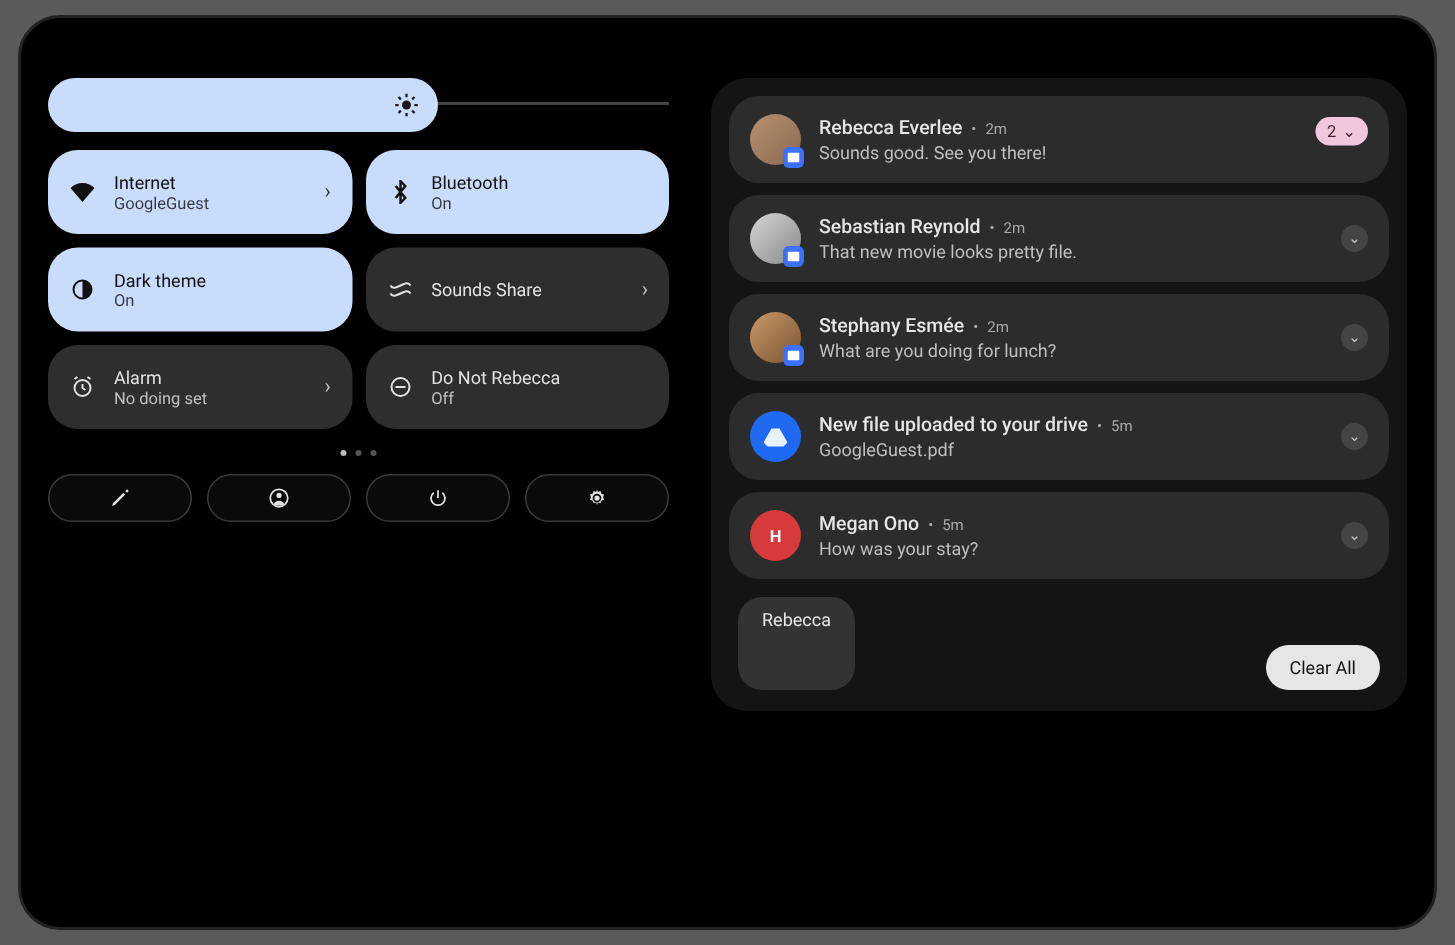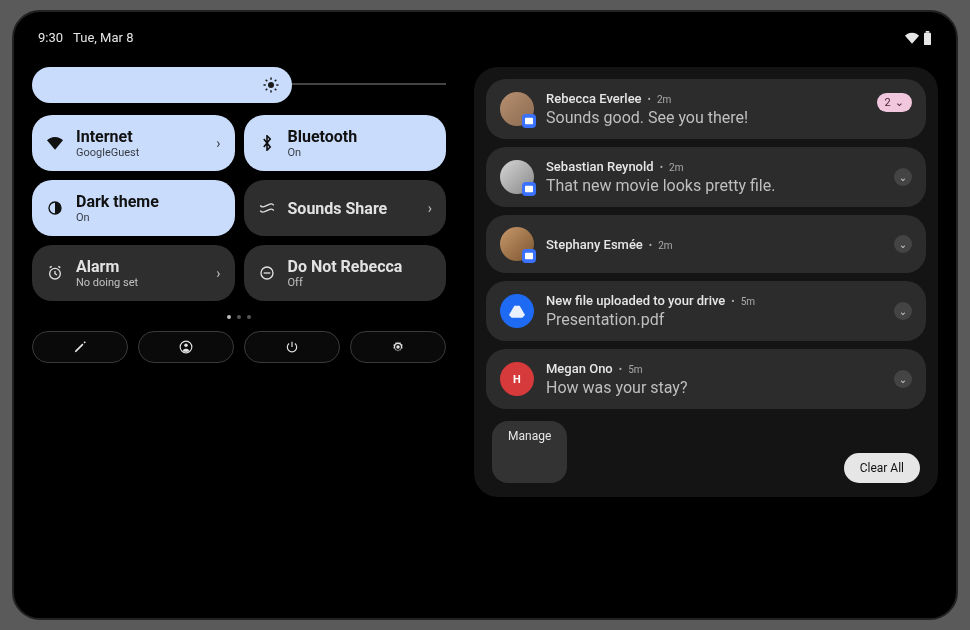--- a/index.html
+++ b/index.html
@@ -22,21 +22,21 @@
   }
   .qs-grid { display: grid; grid-template-columns: 1fr 1fr; gap: 9px; margin-top: 8px; }
   .tile {
     height: 56px; border-radius: 20px; display: flex; align-items: center;
     padding: 0 14px; gap: 12px; cursor: pointer;
   }
   .tile.on { background: #c9dcfb; color: #111; }
   .tile.off { background: #2e2e2e; color: #e2e2e2; }
   .tile-icon { width: 18px; height: 18px; display: flex; align-items: center; justify-content: center; }
   .tile-text { flex: 1; display: flex; flex-direction: column; }
-  .tile-title { font-size: 16px; font-weight: 700; }
+  .tile-title { font-size: 12px; font-weight: 400; }
   .tile-sub { font-size: 11px; opacity: 0.8; }
   .tile-chevron { font-size: 14px; opacity: 0.8; }
   .page-dots { display: flex; gap: 6px; justify-content: center; margin: 14px 0 12px; }
   .dot { width: 4px; height: 4px; border-radius: 50%; background: #555; }
   .dot.active { background: #bbb; }
   .utilrow { display: grid; grid-template-columns: repeat(4,1fr); gap: 10px; }
   .util { height: 32px; border: 1px solid #3a3a3a; background: #0a0a0a; border-radius: 16px; display:flex; align-items:center; justify-content:center; cursor:pointer; }
 
   .notif-panel {
     flex: 1; background: #141414; border-radius: 24px; padding: 12px;
@@ -45,56 +45,37 @@
   .notif {
     background: #2c2c2c; border-radius: 20px; padding: 12px 14px;
     display: flex; align-items: center; gap: 12px; position: relative;
   }
   .notif-avatar { width: 34px; height: 34px; border-radius: 50%; background: #777; position: relative; display:flex; align-items:center; justify-content:center; color:#fff; font-size:16px; }
   .app-badge { position: absolute; bottom: -2px; right: -2px; width: 14px; height: 14px; border-radius: 4px; background: #3a72ff; display:flex; align-items:center; justify-content:center; }
   .notif-body { flex: 1; color: #e6e6e6; }
   .notif-head { display: flex; gap: 6px; align-items: baseline; font-size: 13px; }
   .notif-name { font-weight: 500; }
   .notif-time { font-size: 10px; color: #aaa; }
-  .notif-msg { font-size: 16px; color: #bfbfbf; margin-top: 2px; }
+  .notif-msg { font-size: 12px; color: #bfbfbf; margin-top: 2px; }
   .notif-exp { width: 18px; height: 18px; border-radius: 50%; background: #444; display:flex; align-items:center; justify-content:center; color:#ccc; font-size:10px; cursor:pointer; }
   .count-pill { position: absolute; right: 14px; top: 14px; background: #f1c7de; color: #4a2234; font-size: 11px; padding: 3px 8px; border-radius: 10px; display:flex; gap:4px; align-items:center; }
   .drive-avatar { background: #1f6af2; }
   .hotel-avatar { background: #d63a3a; }
   .notif-actions { display: flex; justify-content: space-between; padding: 4px 6px 2px; }
   .pill-btn { background: #333; color: #e6e6e6; font-size: 12px; padding: 8px 16px; border-radius: 16px; cursor: pointer; }
   .pill-btn.clear { background: #e6e6e6; color: #111; margin-top: 32px; }
 
   svg { display: block; }
 </style>
 </head>
 <body>
 
 <div class="device">
   <div class="screen">
 
-    <div class="statusbar">
-      <div class="sb-left">
-        <span>9:30</span>
-        <span>Tue, Mar 8</span>
-      </div>
-      <div class="sb-right">
-        <span>
-          <svg width="14" height="12" viewBox="0 0 24 20">
-              <path fill="#e6e6e6" d="M12 20L0 6C3 3 7 1 12 1s9 2 12 5L12 20z"></path>
-            </svg>
-        </span>
-        <span>
-          <svg width="9" height="14" viewBox="0 0 10 16">
-              <rect x="1" y="2" width="8" height="14" rx="1" fill="#e6e6e6"></rect>
-              <rect x="3" y="0" width="4" height="2" fill="#e6e6e6"></rect>
-            </svg>
-        </span>
-      </div>
-    </div>
 
     <div class="content">
 
       <div class="qs">
 
         <div class="brightness">
           <div class="brightness-track"></div>
           <div class="brightness-fill">
             <span>
               <svg width="18" height="18" viewBox="0 0 24 24">
@@ -289,41 +270,42 @@
                   <rect width="10" height="8" y="1" rx="1" fill="#fff"></rect>
                 </svg>
             </div>
           </div>
           <div class="notif-body">
             <div class="notif-head">
               <span class="notif-name">Stephany Esmée</span>
               <span class="notif-time">•</span>
               <span class="notif-time">2m</span>
             </div>
+            <div class="notif-msg">What are you doing for lunch?</div>
           </div>
           <div class="notif-exp">
             <span>⌄</span>
           </div>
         </div>
 
         <div class="notif">
           <div class="notif-avatar drive-avatar">
             <span>
               <svg width="16" height="14" viewBox="0 0 24 20">
                   <path fill="#fff" d="M8 2h8l8 14-4 4H4l-4-4L8 2z" opacity="0.9"></path>
                 </svg>
             </span>
           </div>
           <div class="notif-body">
             <div class="notif-head">
               <span class="notif-name">New file uploaded to your drive</span>
               <span class="notif-time">•</span>
               <span class="notif-time">5m</span>
             </div>
-            <div class="notif-msg">Presentation.pdf</div>
+            <div class="notif-msg">GoogleGuest.pdf</div>
           </div>
           <div class="notif-exp">
             <span>⌄</span>
           </div>
         </div>
 
         <div class="notif">
           <div class="notif-avatar hotel-avatar">
             <span style="font-size:11px;font-weight:bold">H</span>
           </div>
@@ -334,21 +316,21 @@
               <span class="notif-time">5m</span>
             </div>
             <div class="notif-msg">How was your stay?</div>
           </div>
           <div class="notif-exp">
             <span>⌄</span>
           </div>
         </div>
 
         <div class="notif-actions">
-          <div class="pill-btn">Manage</div>
+          <div class="pill-btn">Rebecca</div>
           <div class="pill-btn clear">Clear All</div>
         </div>
 
       </div>
 
     </div>
   </div>
 </div>
 
 </body></html>

